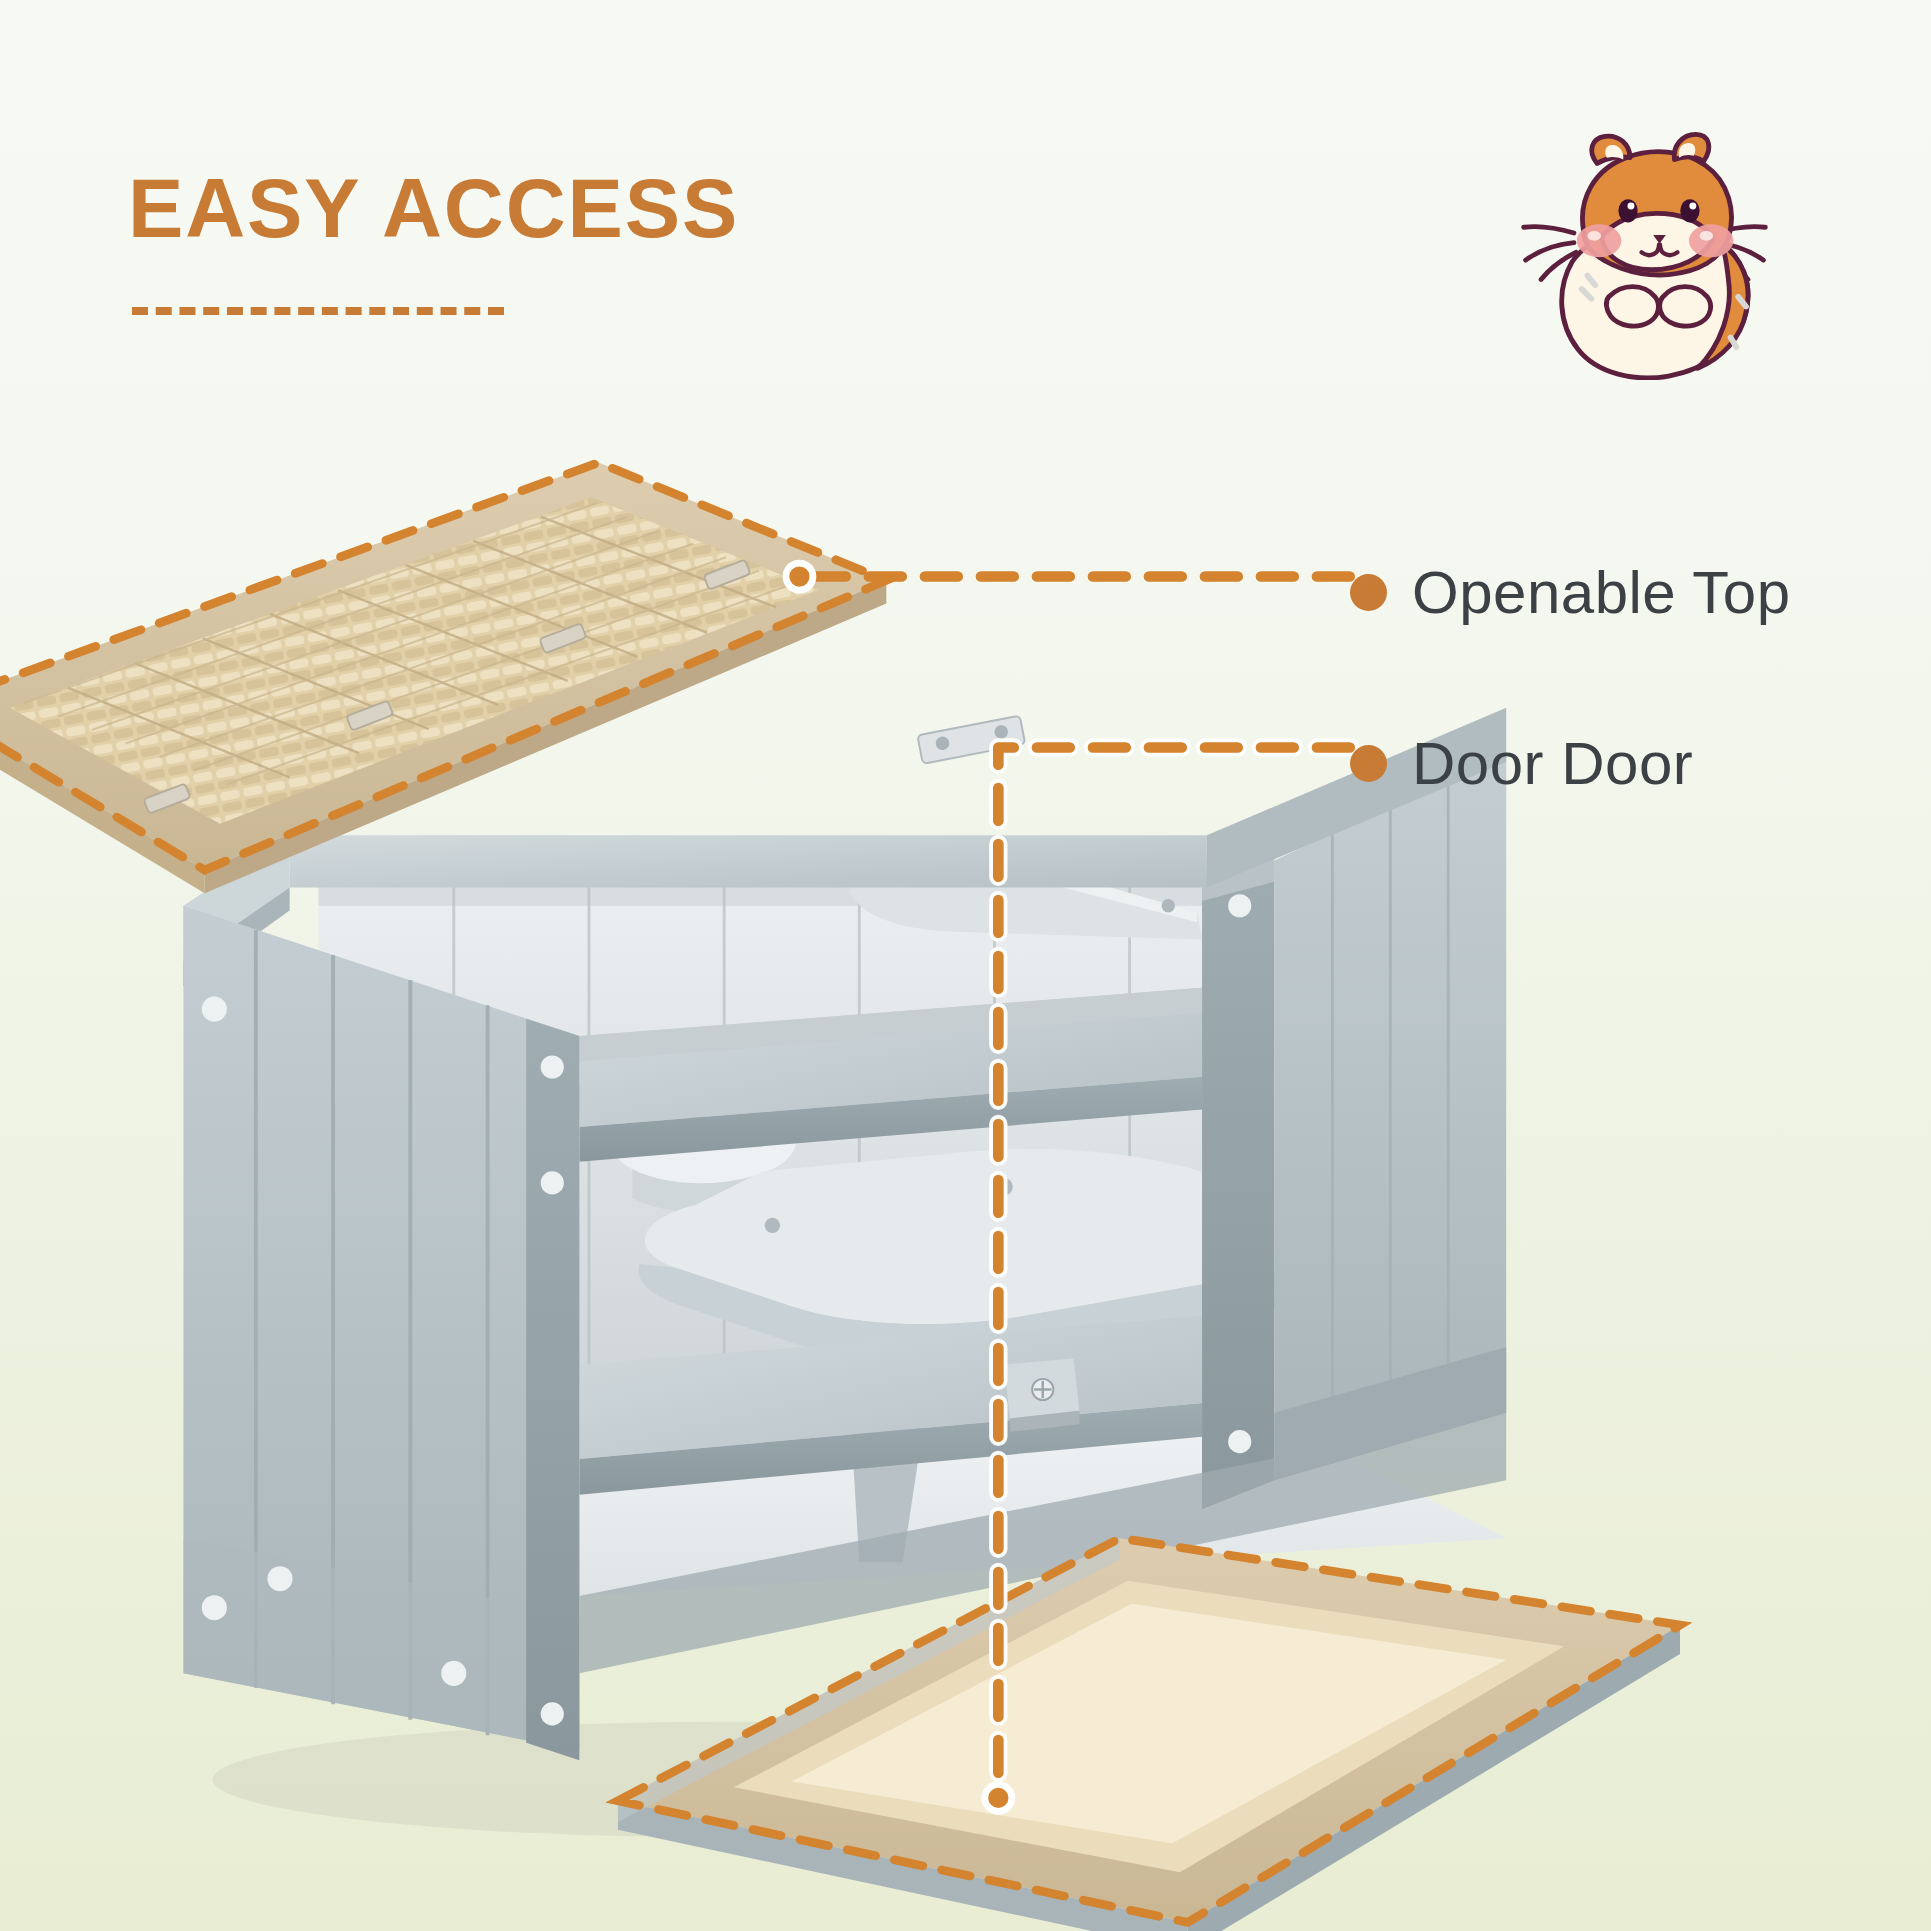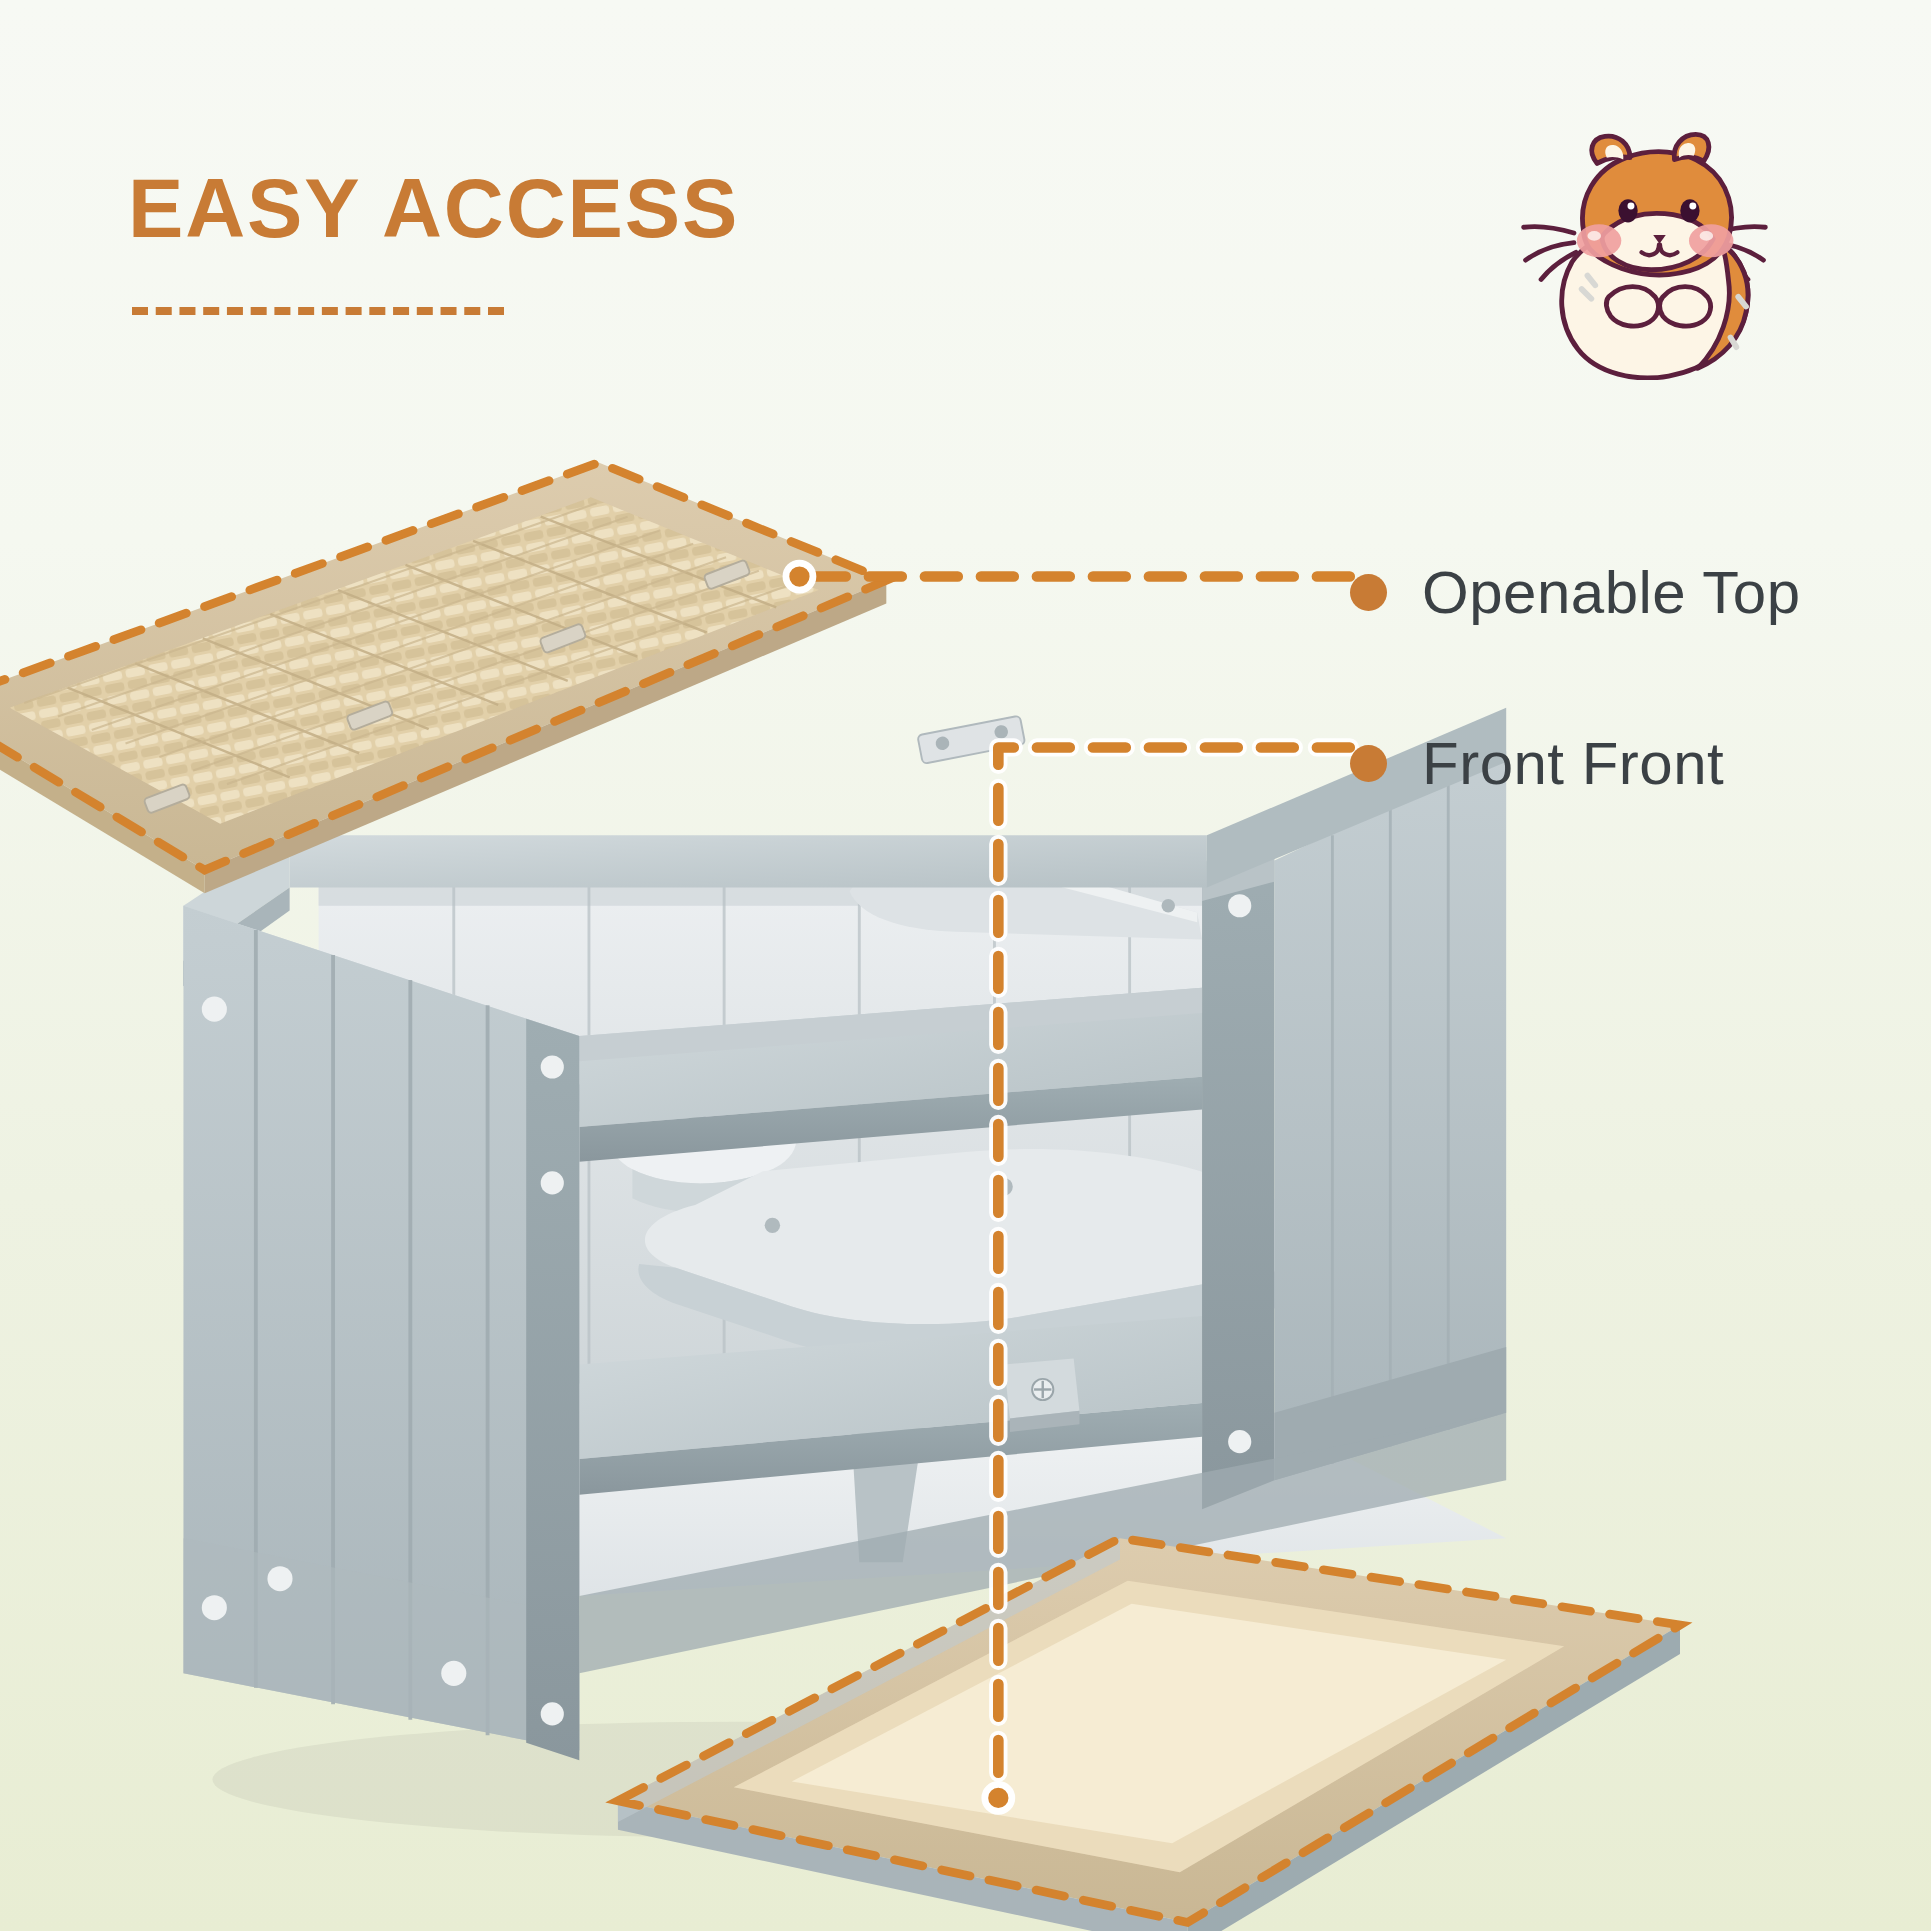--- a/index.html
+++ b/index.html
@@ -19,21 +19,21 @@
   }
   .title-rule {
     position:absolute; left:132px; top:275px; width:372px; height:0;
     border-top:8.7px dashed #c87b35;
   }
 
   
   .mascot { position:absolute; left:1514px; top:85px; width:261px; height:263px; }
 
   
-  .callout { position:absolute; display:flex; align-items:center; gap:35px; white-space:nowrap; }
+  .callout { position:absolute; display:flex; align-items:center; gap:25px; white-space:nowrap; }
   .callout .dot { width:37px; height:37px; border-radius:50%; background:#c87b35; flex:0 0 auto; }
   .callout .txt { font-size:60px; font-weight:400; color:#3b4145; letter-spacing:0.5px; }
   #co-top  { left:1350px; top:526px; }
   #co-door { left:1350px; top:697px; }
 
   
   #leaders { position:absolute; inset:0; pointer-events:none; }
 
   
   #product { position:absolute; inset:0; }
@@ -301,21 +301,21 @@
   <div class="title">EASY ACCESS</div>
   <div class="title-rule"></div>
 
   <div class="callout" id="co-top">
     <span class="dot"></span>
     <span class="txt">Openable Top</span>
   </div>
 
   <div class="callout" id="co-door">
     <span class="dot"></span>
-    <span class="txt">Front Front</span>
+    <span class="txt">Door Door</span>
   </div>
 
   <svg class="mascot" viewBox="0 0 270 272">
     <g stroke="#5c1f3d" stroke-width="5" stroke-linecap="round" stroke-linejoin="round" fill="none">
 
       <path d="M62,120 C42,114 26,112 10,114"></path>
       <path d="M62,130 C42,132 26,138 12,148"></path>
       <path d="M64,140 C48,148 36,158 28,168"></path>
 
       <path d="M208,120 C228,114 244,112 260,114"></path>

